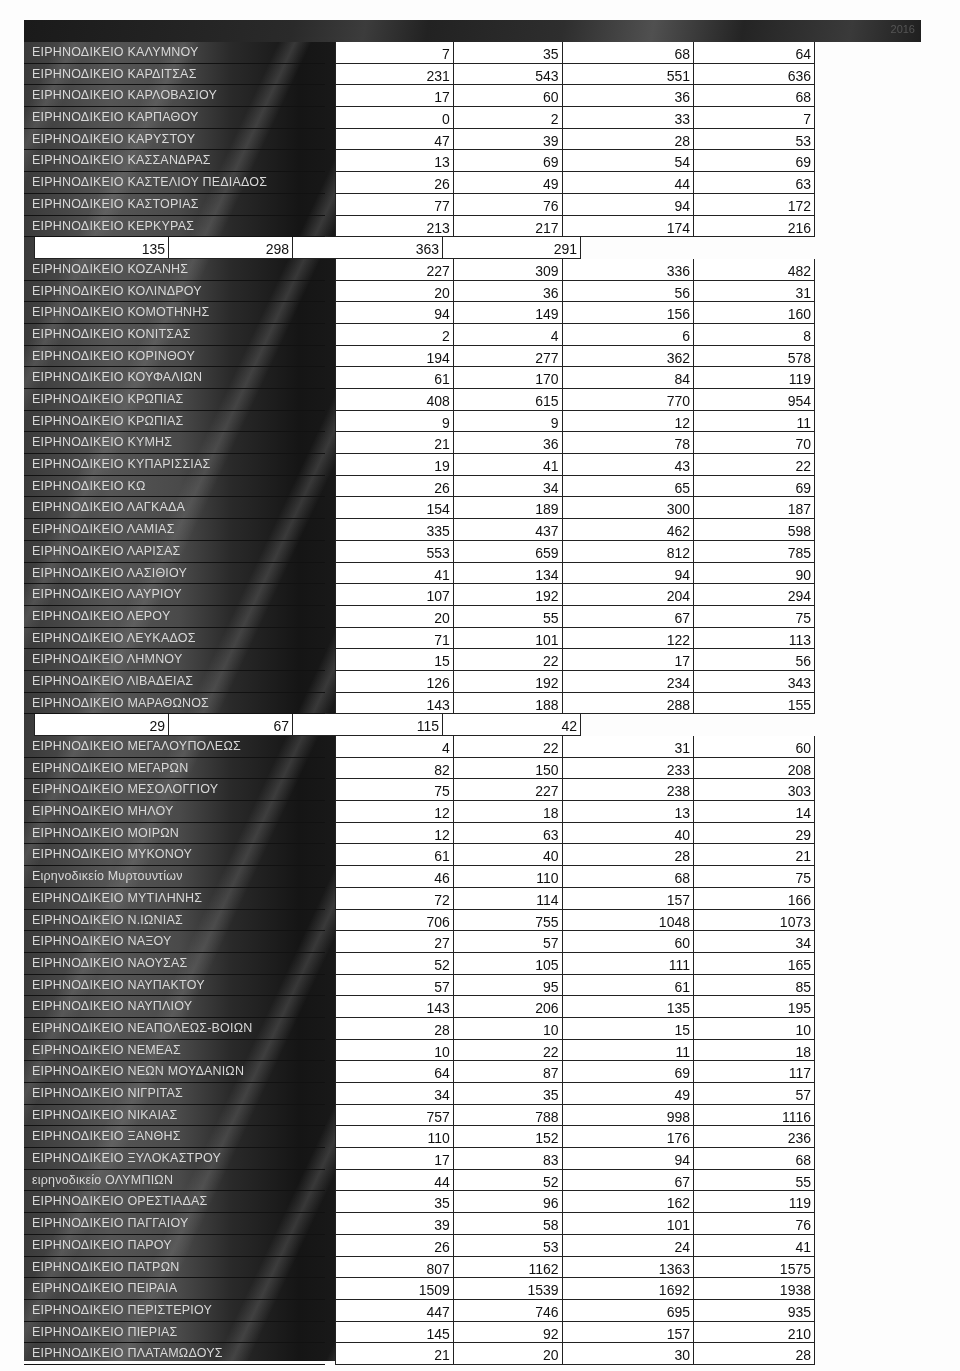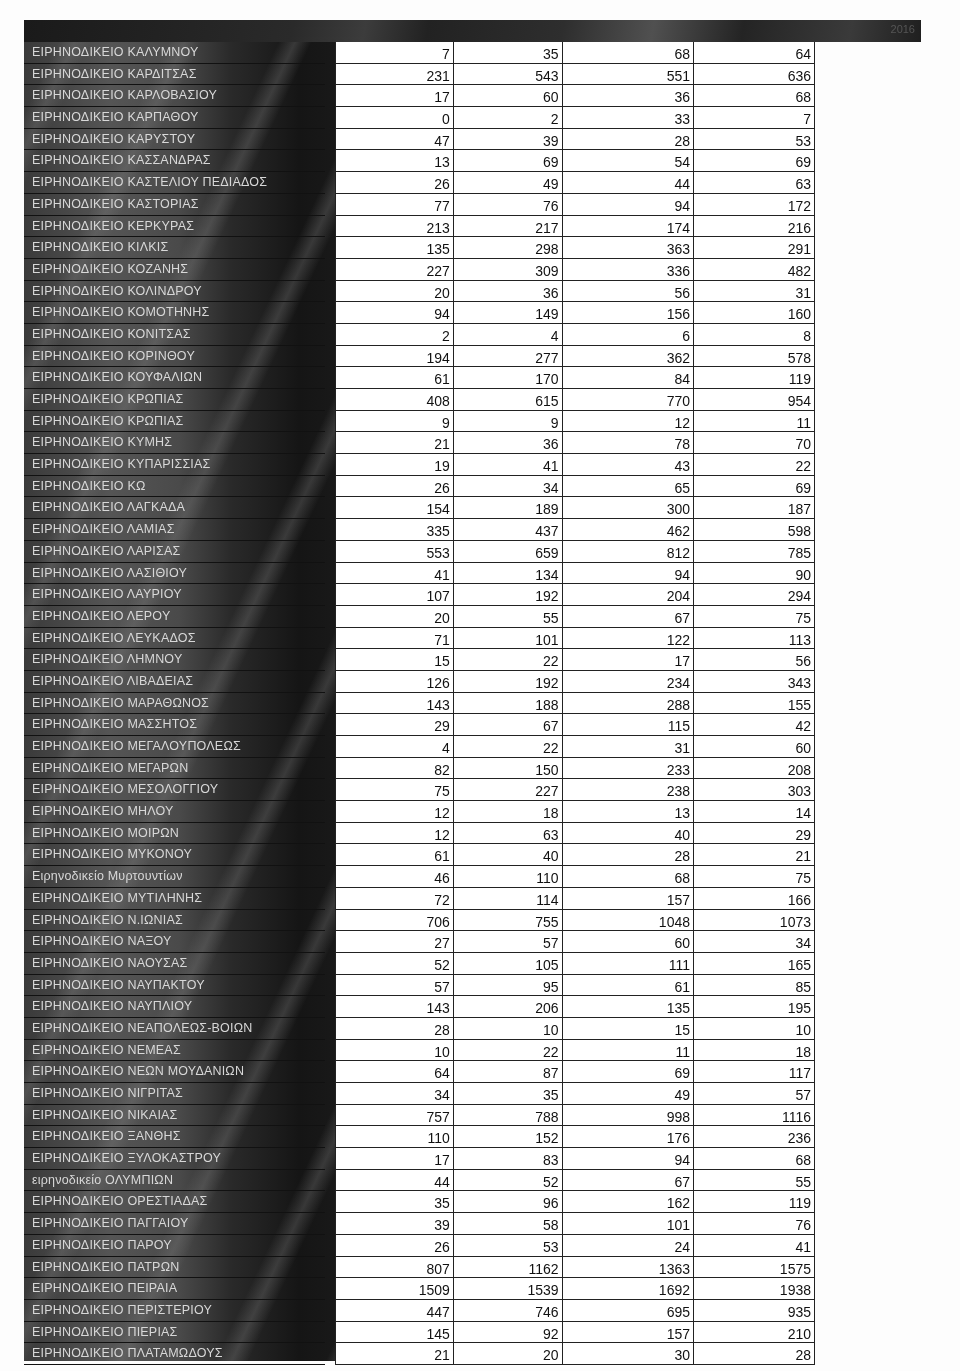--- a/index.html
+++ b/index.html
@@ -101,21 +101,20 @@
         <div class="num-cell c4">172</div>
       </div>
       <div class="row">
         <div class="name-cell">ΕΙΡΗΝΟΔΙΚΕΙΟ ΚΕΡΚΥΡΑΣ</div>
         <div class="num-cell c1">213</div>
         <div class="num-cell c2">217</div>
         <div class="num-cell c3">174</div>
         <div class="num-cell c4">216</div>
       </div>
       <div class="row">
-        <div class="name-cell">ΕΙΡΗΝΟΔΙΚΕΙΟ ΚΙΛΚΙΣ</div>
         <div class="num-cell c1">135</div>
         <div class="num-cell c2">298</div>
         <div class="num-cell c3">363</div>
         <div class="num-cell c4">291</div>
       </div>
       <div class="row">
         <div class="name-cell">ΕΙΡΗΝΟΔΙΚΕΙΟ ΚΟΖΑΝΗΣ</div>
         <div class="num-cell c1">227</div>
         <div class="num-cell c2">309</div>
         <div class="num-cell c3">336</div>
@@ -255,21 +254,20 @@
         <div class="num-cell c4">343</div>
       </div>
       <div class="row">
         <div class="name-cell">ΕΙΡΗΝΟΔΙΚΕΙΟ ΜΑΡΑΘΩΝΟΣ</div>
         <div class="num-cell c1">143</div>
         <div class="num-cell c2">188</div>
         <div class="num-cell c3">288</div>
         <div class="num-cell c4">155</div>
       </div>
       <div class="row">
-        <div class="name-cell">ΕΙΡΗΝΟΔΙΚΕΙΟ ΜΑΣΣΗΤΟΣ</div>
         <div class="num-cell c1">29</div>
         <div class="num-cell c2">67</div>
         <div class="num-cell c3">115</div>
         <div class="num-cell c4">42</div>
       </div>
       <div class="row">
         <div class="name-cell">ΕΙΡΗΝΟΔΙΚΕΙΟ ΜΕΓΑΛΟΥΠΟΛΕΩΣ</div>
         <div class="num-cell c1">4</div>
         <div class="num-cell c2">22</div>
         <div class="num-cell c3">31</div>

